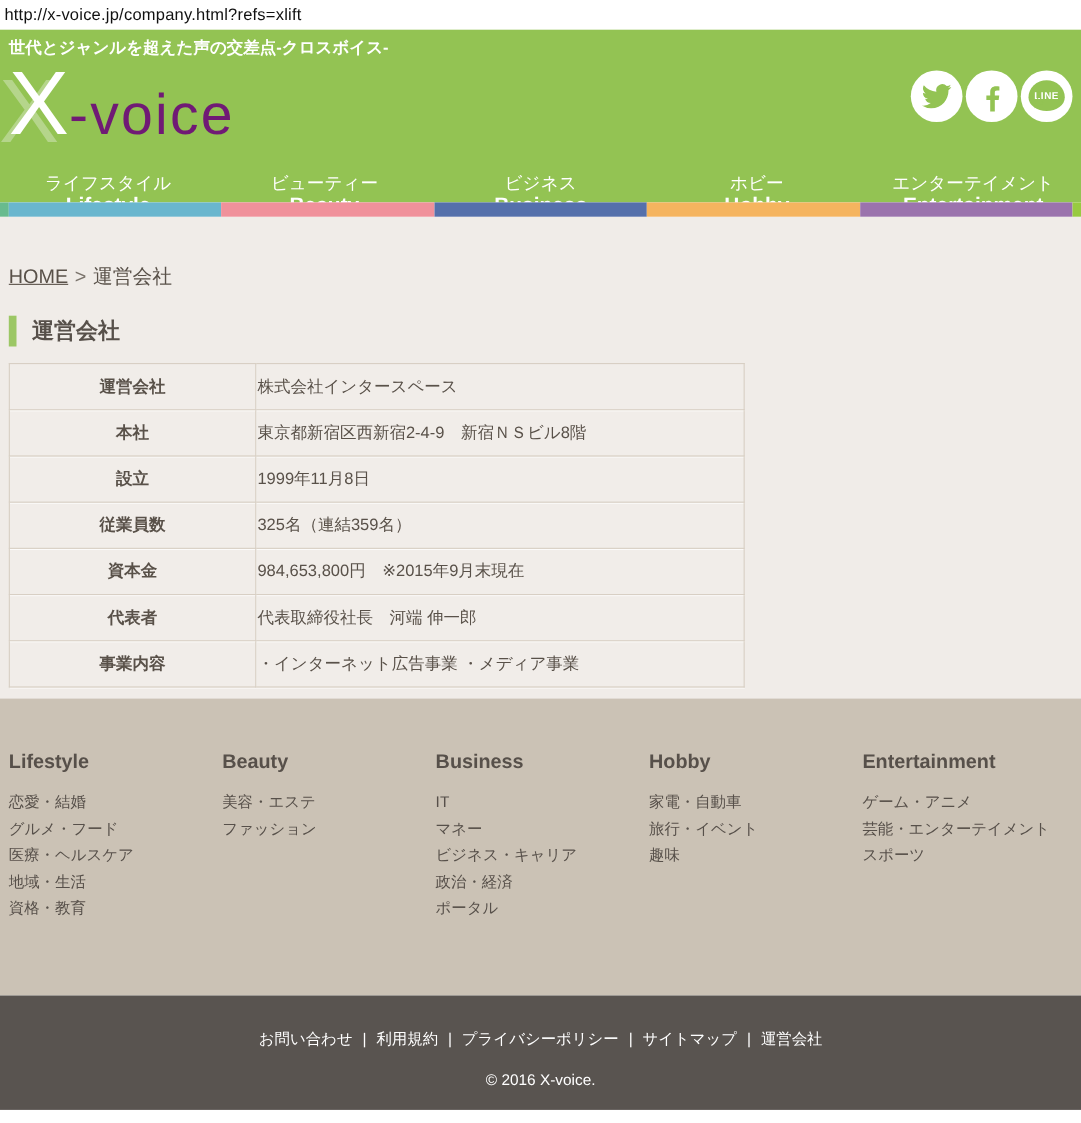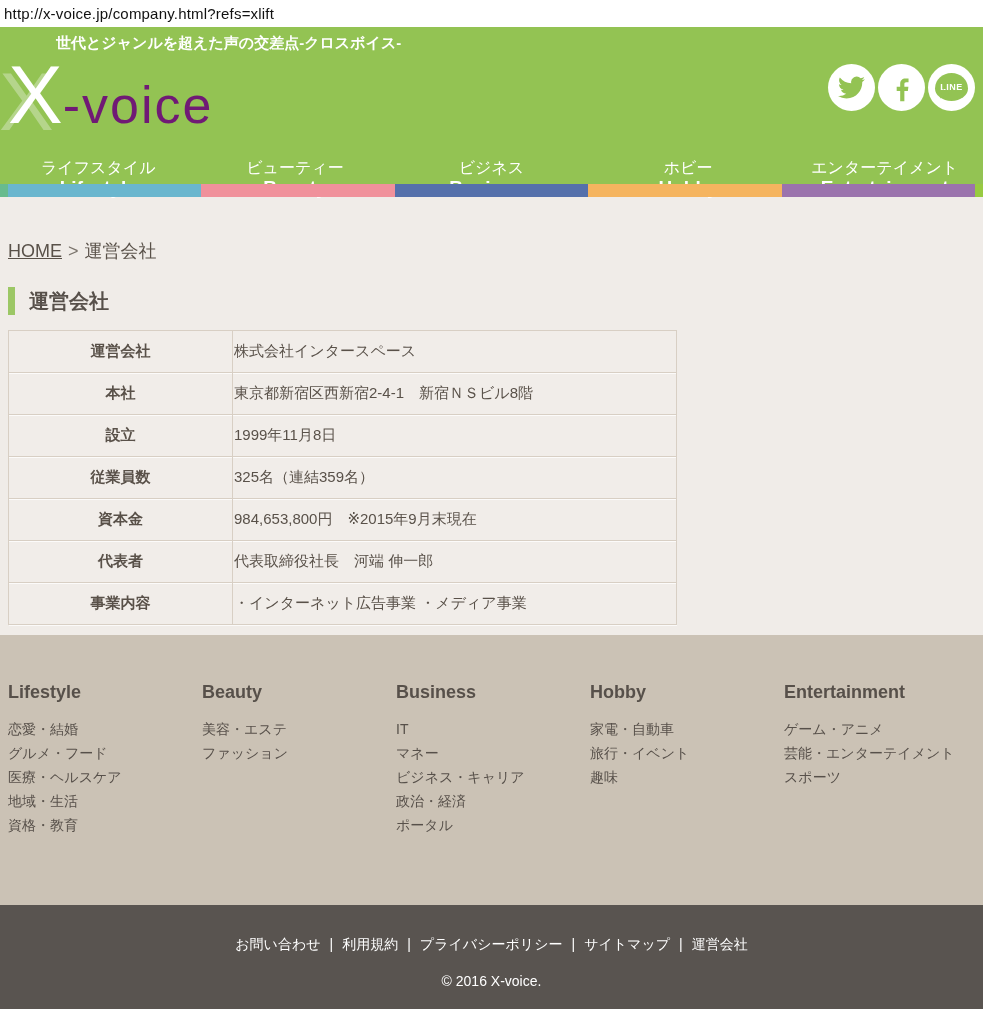--- a/index.html
+++ b/index.html
@@ -7,21 +7,21 @@
     width:983px;height:1021px;background:#ffffff;
     font-family:"Liberation Sans","DejaVu Sans",sans-serif;
     color:#595149;position:relative;overflow:hidden;
   }
   
   .url-bar{height:27px;background:#ffffff;display:flex;align-items:center;}
   .url-text{font-size:15px;color:#111;padding-left:4px;letter-spacing:.2px;}
   
   .header{height:157px;background:#93c353;display:flex;flex-direction:column;}
   .header-strip{height:4px;background:#83ae49;}
-  .tagline{color:#fff;font-weight:bold;font-size:15px;padding:7px 0 0 8px;height:21px;margin-left:48px;}
+  .tagline{color:#fff;font-weight:bold;font-size:15px;padding:7px 0 0 8px;height:21px;}
   .header-main{flex:1;display:flex;justify-content:space-between;align-items:flex-start;}
   .logo{margin:0 0 0 8px;white-space:nowrap;line-height:84px;cursor:pointer;}
   .logo-x-wrap{position:relative;display:inline-block;font-size:82px;}
   .logo-x-shadow{position:absolute;left:-9px;top:7px;color:#b5d58b;}
   .logo-x{position:relative;color:#ffffff;}
   .logo-rest{color:#701a75;font-size:52px;letter-spacing:2px;}
   .social{display:flex;gap:3px;margin:11px 8px 0 0;}
   .social-circle{position:relative;width:47px;height:47px;border-radius:50%;background:#ffffff;
     display:flex;align-items:center;justify-content:center;cursor:pointer;}
   .social-circle svg{display:block;}
@@ -145,21 +145,21 @@
   <h1 class="page-title">運営会社</h1>
 
   <table class="company-table">
     <tbody>
       <tr>
         <th>運営会社</th>
         <td>株式会社インタースペース</td>
       </tr>
       <tr>
         <th>本社</th>
-        <td>東京都新宿区西新宿2-4-1　新宿ＮＳビル8階</td>
+        <td>東京都新宿区西新宿2-4-9　新宿ＮＳビル8階</td>
       </tr>
       <tr>
         <th>設立</th>
         <td>1999年11月8日</td>
       </tr>
       <tr>
         <th>従業員数</th>
         <td>325名（連結359名）</td>
       </tr>
       <tr>

